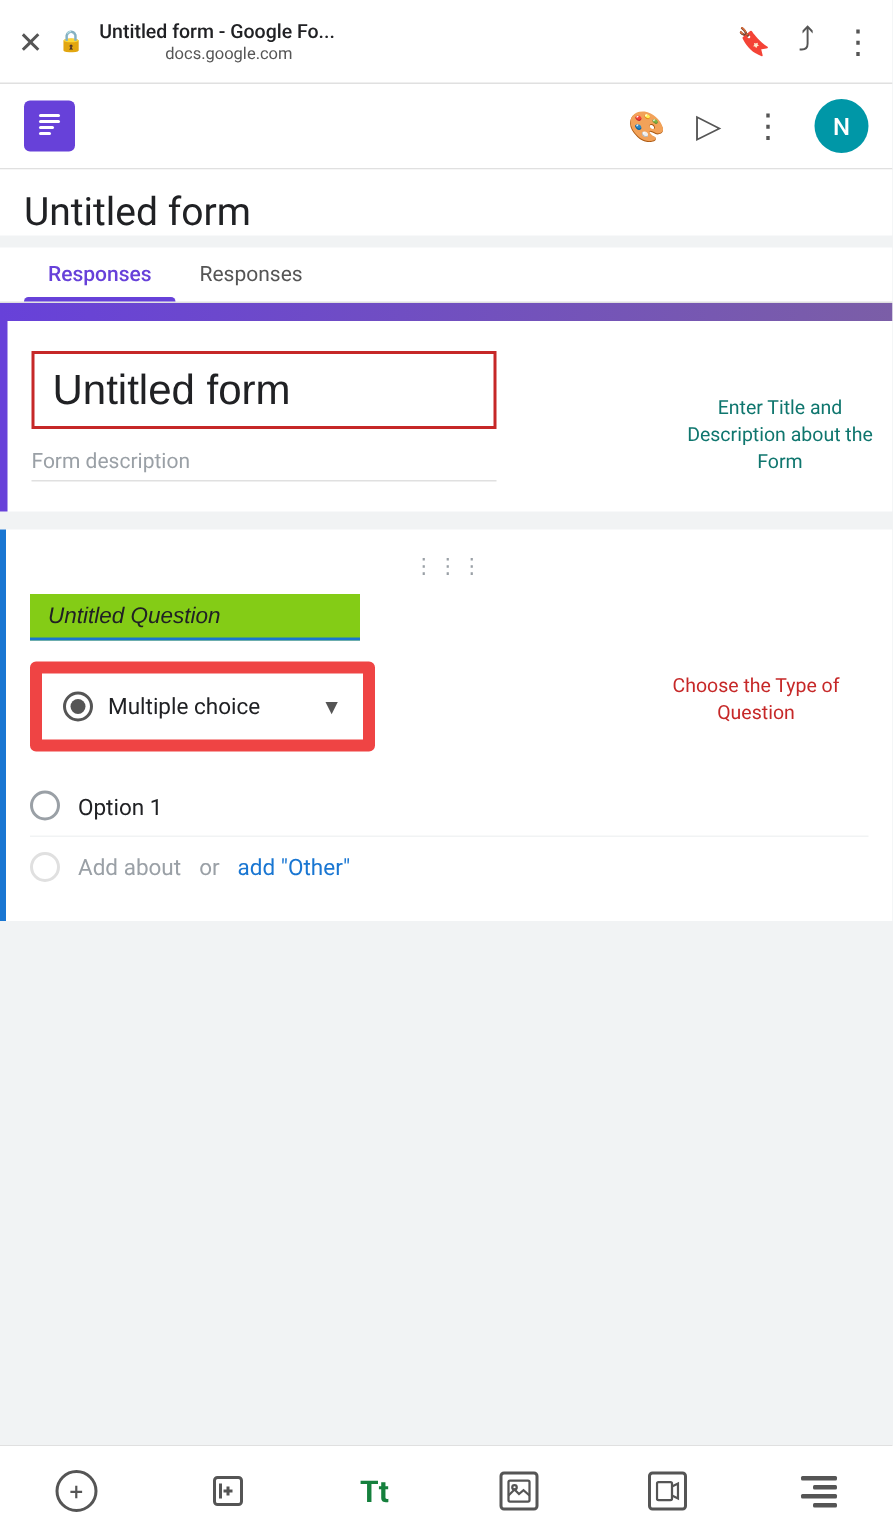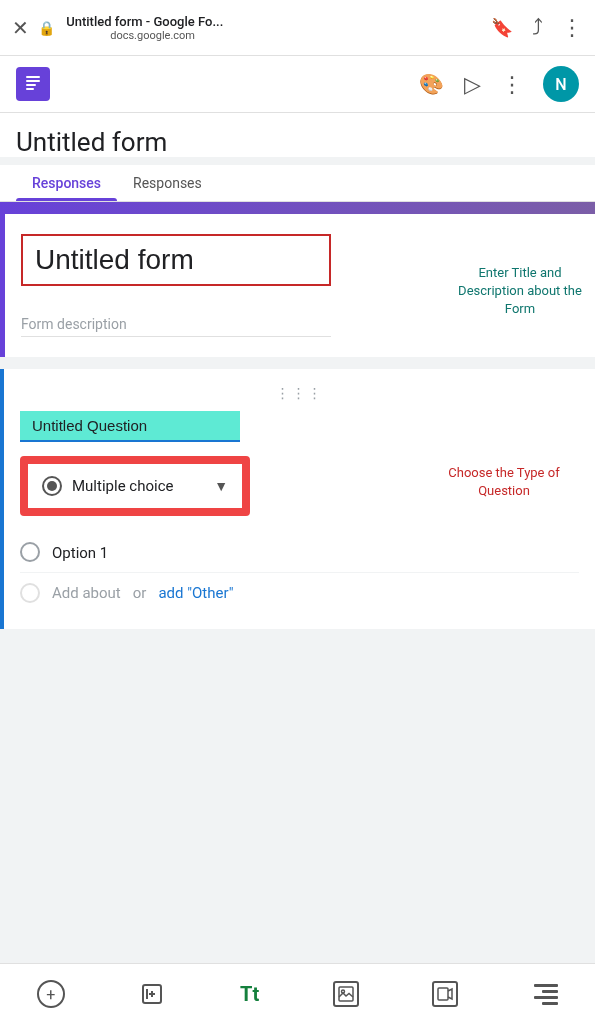--- a/index.html
+++ b/index.html
@@ -180,21 +180,21 @@
       border: 2px solid #c62828;
       padding: 8px 12px;
       width: 310px;
       outline: none;
       background: #fff;
     }
 
     .form-description {
       font-size: 14px;
       color: #9aa0a6;
-      margin-top: 26px;
+      margin-top: 10px;
       padding: 4px 0;
       border-bottom: 1px solid #e0e0e0;
       width: 310px;
     }
 
     .annotation-box-title {
       position: absolute;
       right: 10px;
       top: 30px;
       color: #0f766e;
@@ -220,28 +220,29 @@
       font-size: 14px;
       margin-bottom: 10px;
       letter-spacing: 2px;
     }
 
     .question-title-row {
       margin-bottom: 14px;
     }
 
     .question-title-input {
-      background: #5eead4;
+      background: #84cc16;
       padding: 6px 12px;
       font-size: 15px;
       color: #202124;
       border: none;
       border-bottom: 2px solid #1976d2;
       width: 220px;
       outline: none;
+      font-style: italic;
     }
 
     
     .question-type-wrapper {
       position: relative;
       margin-bottom: 16px;
     }
 
     .question-type-selector {
       display: flex;

